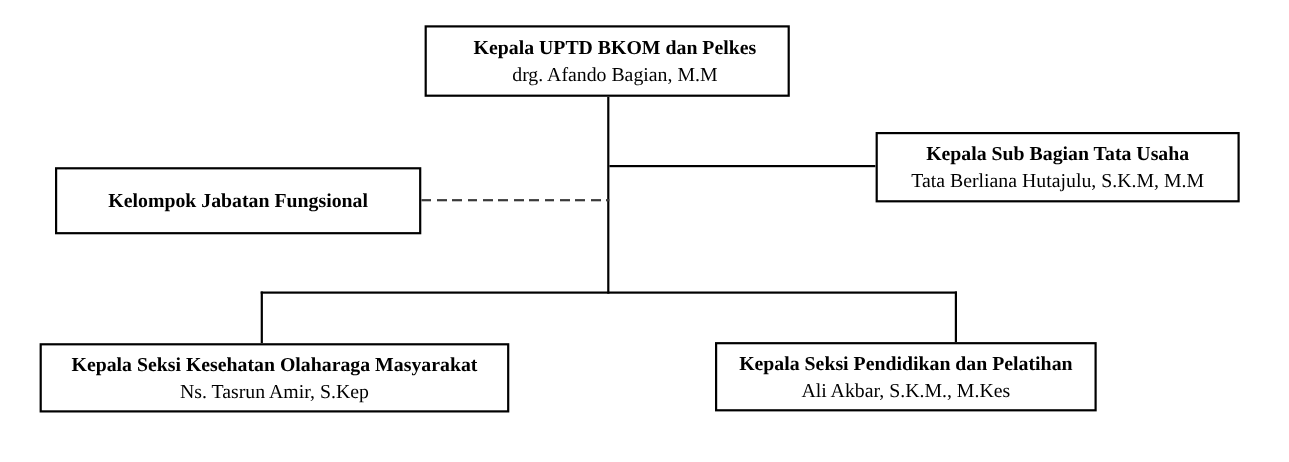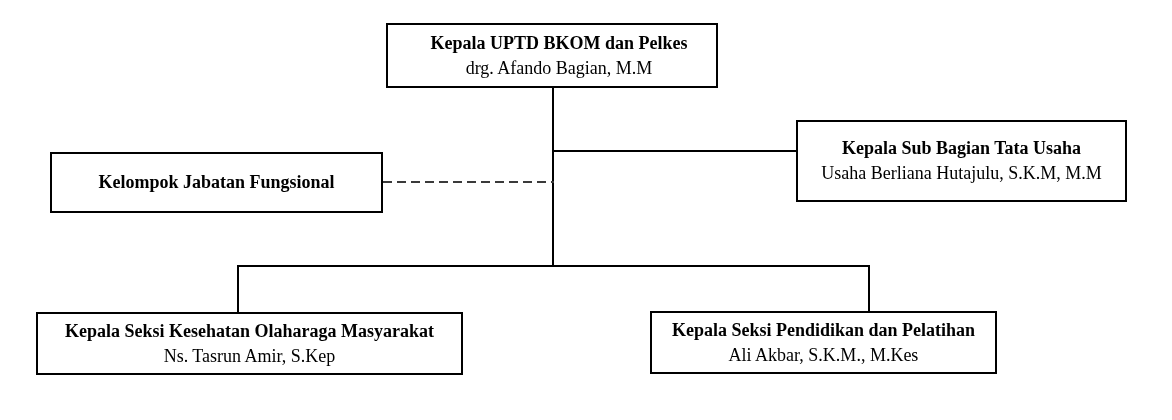--- a/index.html
+++ b/index.html
@@ -44,21 +44,21 @@
     background: #000000;
   }
   .dashed-line {
     position: absolute;
     height: 2px;
     background: repeating-linear-gradient(to right, #3a3a3a 0 9px, transparent 9px 14px);
   }
 
   
   #node-head        { left: 386px; top: 23px;  width: 332px; height: 65px; padding-left: 14px; }
-  #node-tata        { left: 796px; top: 120px; width: 331px; height: 82px; }
+  #node-tata        { left: 796px; top: 120px; width: 331px; height: 64px; }
   #node-fungsional  { left: 50px;  top: 152px; width: 333px; height: 61px; justify-content: center; }
   #node-kesehatan   { left: 36px;  top: 312px; width: 427px; height: 63px; }
   #node-pendidikan  { left: 650px; top: 311px; width: 347px; height: 63px; }
 
   
   #conn-center-vertical { left: 552px; top: 88px;  width: 2px;   height: 179px; }
   #conn-tata-horizontal { left: 554px; top: 150px; width: 242px; height: 2px; }
   #conn-fungsional-dash { left: 383px; top: 181px; width: 171px; }
   #conn-bottom-horizontal { left: 237px; top: 265px; width: 633px; height: 2px; }
   #conn-left-drop  { left: 237px; top: 265px; width: 2px; height: 47px; }
@@ -76,21 +76,21 @@
   <div class="line" id="conn-left-drop"></div>
   <div class="line" id="conn-right-drop"></div>
 
   <div class="box" id="node-head">
     <div class="title">Kepala UPTD BKOM dan Pelkes</div>
     <div class="name">drg. Afando Bagian, M.M</div>
   </div>
 
   <div class="box" id="node-tata">
     <div class="title">Kepala Sub Bagian Tata Usaha</div>
-    <div class="name">Usaha Berliana Hutajulu, S.K.M, M.M</div>
+    <div class="name">Tata Berliana Hutajulu, S.K.M, M.M</div>
   </div>
 
   <div class="box" id="node-fungsional">
     <div class="title">Kelompok Jabatan Fungsional</div>
   </div>
 
   <div class="box" id="node-pendidikan">
     <div class="title">Kepala Seksi Pendidikan dan Pelatihan</div>
     <div class="name">Ali Akbar, S.K.M., M.Kes</div>
   </div>

